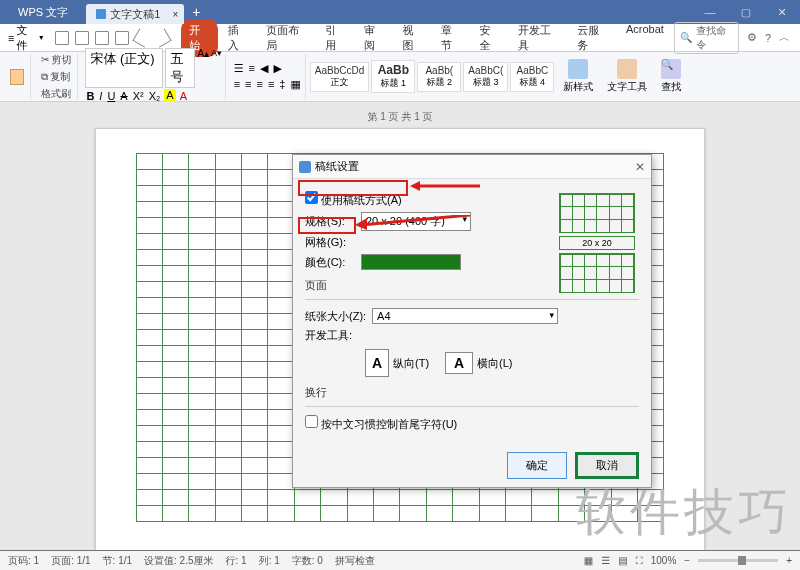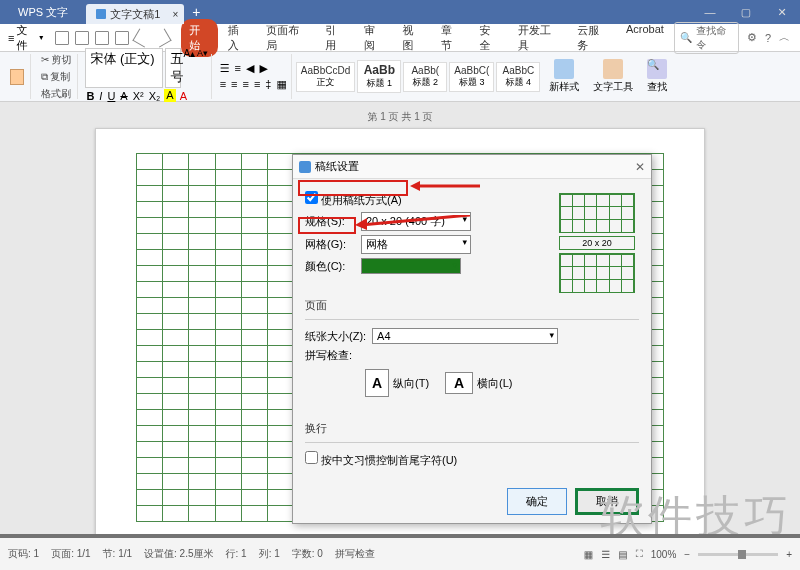--- a/index.html
+++ b/index.html
@@ -41,40 +41,40 @@
 .dlg-title { height:24px; display:flex; align-items:center; padding:0 6px; background:#f9f9f9; border-bottom:1px solid #ddd; }
 .dlg-title .dicn { width:12px; height:12px; background:#4a90d9; margin-right:4px; border-radius:2px; }
 .dlg-title .x { margin-left:auto; color:#666; font-size:12px; }
 .dlg-body { padding:8px 12px; }
 .dlg-row { display:flex; align-items:center; gap:6px; margin:4px 0; }
 .dlg-row label { min-width:50px; }
 .dlg-row input[type=checkbox] { margin-right:3px; }
 .dlg-sel { border:1px solid #888; background:#fff; padding:1px 18px 1px 4px; font-size:11px; position:relative; }
 .dlg-sel::after { content:"▾"; position:absolute; right:3px; font-size:9px; }
 .dlg-sel.color { background:#1a7a1a; color:#1a7a1a; width:100px; }
-.dlg-sect { font-size:11px; color:#333; margin:24px 0 4px; padding-bottom:2px; }
+.dlg-sect { font-size:11px; color:#333; margin:8px 0 4px; padding-bottom:2px; }
 .dlg-hr { border-top:1px solid #ccc; margin:4px 0 8px; }
 .dlg-preview { position:absolute; right:16px; top:38px; width:76px; }
 .dlg-preview .pv { border:1px solid #3a8a3a; width:76px; height:40px; display:grid; grid-template-columns:repeat(6,1fr); grid-template-rows:repeat(3,1fr); margin-bottom:3px; }
 .dlg-preview .pv div { border:1px solid #3a8a3a; margin:-0.5px; }
 .dlg-preview .lbl { text-align:center; font-size:9px; border:1px solid #3a8a3a; padding:1px; }
 .orient { display:flex; gap:16px; margin:6px 0 6px 60px; }
 .orient .ob { display:flex; align-items:center; gap:4px; }
 .orient .oicon { width:24px; height:28px; border:1px solid #888; background:#fff; display:flex; align-items:center; justify-content:center; font-weight:bold; font-size:14px; }
 .orient .oicon.land { width:28px; height:22px; }
 .dlg-btns { display:flex; justify-content:flex-end; gap:8px; padding:8px 12px; }
 .dlg-btns button { padding:3px 18px; border:3px solid #15803d; background:#eaeaea; font-size:11px; }
 .dlg-btns button.primary { border:1px solid #4a90d9; background:#eaf3fb; }
 .redbox1 { position:absolute; border:2px solid #d8201a; left:298px; top:180px; width:110px; height:16px; }
 .redbox2 { position:absolute; border:2px solid #d8201a; left:298px; top:217px; width:58px; height:17px; }
 .arrow1 { position:absolute; left:410px; top:180px; width:70px; height:12px; }
 .arrow2 { position:absolute; left:355px; top:215px; width:115px; height:40px; }
-.statusbar { position:absolute; bottom:0; left:0; right:0; height:20px; background:#f4f4f4; border-top:4px solid #737373; display:flex; align-items:center; padding:16px 8px; gap:12px; font-size:10px; color:#555; }
+.statusbar { position:absolute; bottom:0; left:0; right:0; height:20px; background:#f4f4f4; border-top:1px solid #737373; display:flex; align-items:center; padding:0 8px; gap:12px; font-size:10px; color:#555; }
 .statusbar .r { margin-left:auto; display:flex; gap:8px; align-items:center; }
-.watermark { position:absolute; right:8px; bottom:24px; font-size:44px; color:#bbb; letter-spacing:4px; font-weight:300; pointer-events:none; }
+.watermark { position:absolute; right:8px; bottom:24px; font-size:50px; color:#bbb; letter-spacing:4px; font-weight:300; pointer-events:none; }
 .zoomslider { width:80px; height:3px; background:#ccc; position:relative; }
 .zoomslider::after { content:""; position:absolute; left:40px; top:-3px; width:8px; height:9px; background:#888; }
 </style>
 </head>
 <body>
 
 <div class="titlebar">
   <span class="app">WPS 文字</span>
   <div class="tab">
     <span style="width:10px;height:10px;background:#4a90d9;border-radius:1px;"></span>
@@ -127,21 +127,21 @@
       </div>
   </div>
   <div class="rgroup small">
     <div class="rbtn">✂ <span>剪切</span></div>
     <div class="rbtn">⧉ <span>复制</span></div>
     <div class="rbtn">格式刷</div>
   </div>
   <div class="rgroup">
     <div style="display:flex;gap:2px">
       <span class="fontbox" style="width:78px">宋体 (正文)</span>
-      <span class="fontbox" style="width:16px">五号</span>
+      <span class="fontbox" style="width:30px">五号</span>
       <span style="font-size:10px">A▴</span>
       <span style="font-size:9px">A▾</span>
     </div>
     <div class="bbtns">
       <span style="font-weight:bold">B</span>
       <span style="font-style:italic">I</span>
       <span style="text-decoration:underline">U</span>
       <span style="text-decoration:line-through">A</span>
       <span>X²</span>
       <span>X₂</span>
@@ -678,21 +678,20 @@
   <div class="dlg-body">
     <div class="dlg-row">
         <label><input type="checkbox" checked="" style=""><span>使用稿纸方式(A)</span></label>
       </div>
     <div class="dlg-row">
         <label>规格(S):</label>
         <span class="dlg-sel" style="width:110px">20 x 20 (400 字)</span>
       </div>
     <div class="dlg-row">
         <label>网格(G):</label>
-        <span class="dlg-sel" style="width:110px">网格</span>
       </div>
     <div class="dlg-row">
         <label>颜色(C):</label>
         <span class="dlg-sel color">.</span>
       </div>
     <div class="dlg-preview">
       <div class="pv" id="pv">
           <div></div>
           <div></div>
           <div></div>
@@ -734,21 +733,21 @@
           <div></div>
         </div>
     </div>
     <div class="dlg-sect">页面</div>
     <div class="dlg-hr"></div>
     <div class="dlg-row">
         <label>纸张大小(Z):</label>
         <span class="dlg-sel" style="width:186px">A4</span>
       </div>
     <div class="dlg-row">
-        <label>拼写检查:</label>
+        <label>开发工具:</label>
       </div>
     <div class="orient">
       <div class="ob">
           <div class="oicon">A</div>
           <span>纵向(T)</span>
         </div>
       <div class="ob">
           <div class="oicon land">A</div>
           <span>横向(L)</span>
         </div>

